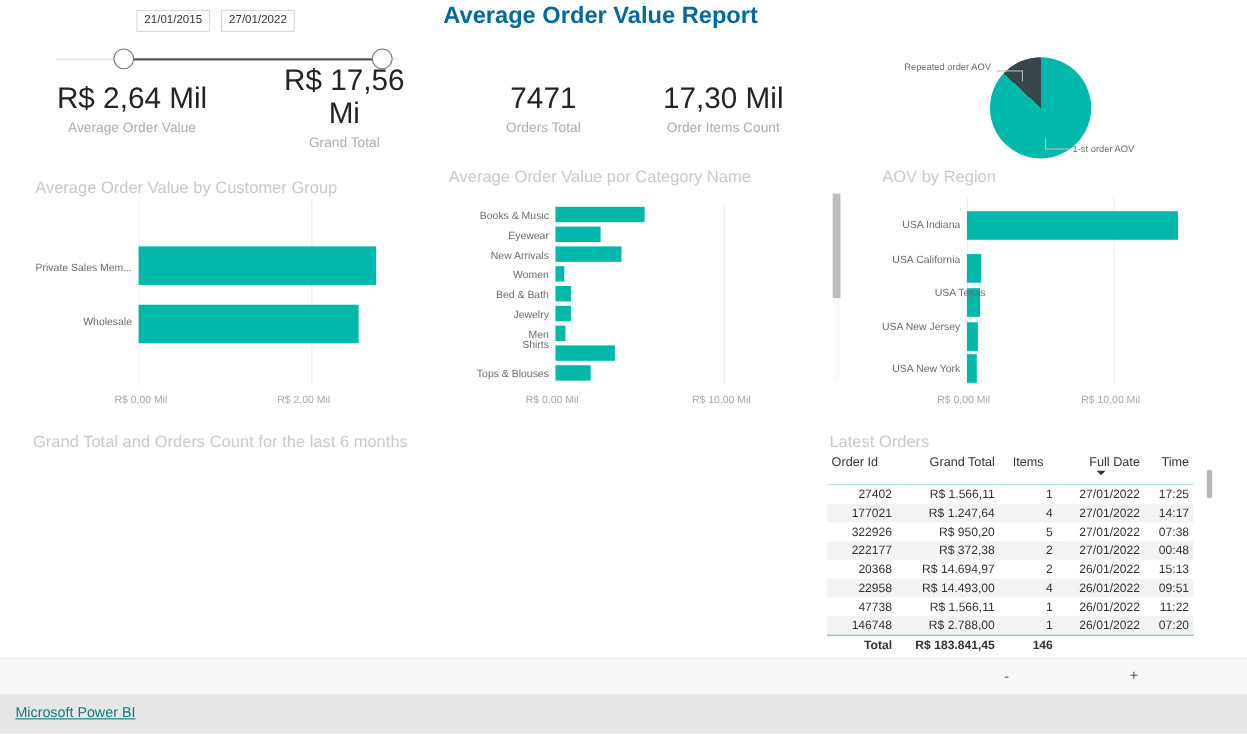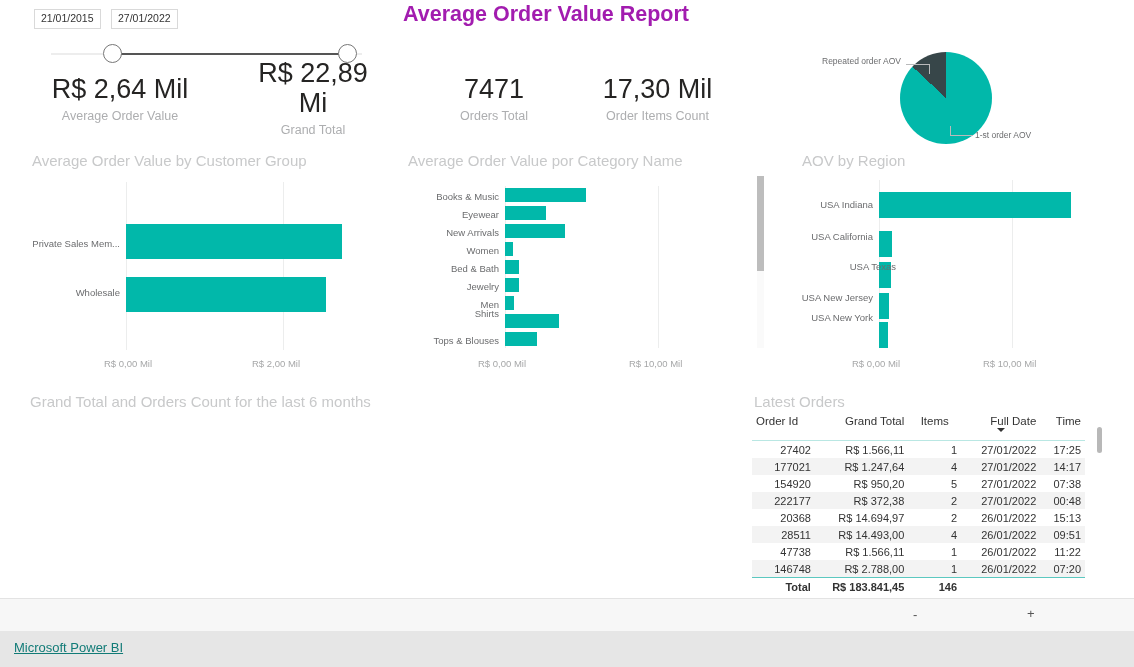--- a/index.html
+++ b/index.html
@@ -33,21 +33,21 @@
   .cat-label {
     color: #6b6c6e;
     font-size: 9.5px;
     white-space: nowrap;
     text-align: right;
   }
   .bar { background: #01b8aa; height: 100%; }
   .gridline { position: absolute; width: 1px; background: #eceded; top: 0; bottom: 0; }
 
   
-  #slicer { left: 34px; top: 8px; width: 330px; height: 52px; }
+  #slicer { left: 34px; top: 8px; width: 330px; height: 52px; text-align: center; }
   .date-box {
     display: inline-block;
     border: 1px solid #d9d9d9;
     background: #fff;
     color: #333;
     font-size: 10.5px;
     padding: 3px 6px 4px 6px;
     line-height: 1;
     margin-right: 6px;
   }
@@ -79,21 +79,21 @@
     color: #adaeb0;
     font-size: 12.5px;
     text-align: center;
     white-space: nowrap;
     margin-top: 5px;
   }
 
   
   #report-title {
     left: 403px; top: 2px; width: 420px;
-    font-size: 21.5px; font-weight: bold; color: #a21caf;
+    font-size: 21.5px; font-weight: bold; color: #0369a1;
     white-space: nowrap;
   }
 
   
   #pie-visual { left: 790px; top: 42px; width: 344px; height: 115px; }
   #pie {
     position: absolute; left: 110px; top: 10px;
     width: 92px; height: 92px; border-radius: 50%;
   }
   .pie-callout-label {
@@ -175,21 +175,21 @@
   </div>
 
   <div class="abs" id="report-title">Average Order Value Report</div>
 
   <div class="abs" style="left:36px; top:74px; width:168px;">
     <div class="kpi-value">R$ 2,64 Mil</div>
     <div class="kpi-label">Average Order Value</div>
   </div>
 
   <div class="abs" style="left:258px; top:58px; width:110px;">
-    <div class="kpi-value wrap">R$ 22,89 Mi</div>
+    <div class="kpi-value wrap">R$ 17,56 Mi</div>
     <div class="kpi-label">Grand Total</div>
   </div>
 
   <div class="abs" style="left:424px; top:74px; width:140px;">
     <div class="kpi-value">7471</div>
     <div class="kpi-label">Orders Total</div>
   </div>
 
   <div class="abs" style="left:585px; top:74px; width:145px;">
     <div class="kpi-value">17,30 Mil</div>
@@ -200,21 +200,21 @@
     <div id="pie" style="background: conic-gradient(from 0deg, #01b8aa 0deg 313deg, #374649 313deg 360deg);"></div>
     <div class="pie-callout-label" style="left:32px; top:14px;">Repeated order AOV</div>
     <div class="leader" style="left:116px; top:22px; width:24px; height:1px;"></div>
     <div class="leader" style="left:139px; top:22px; width:1px; height:10px;"></div>
 
     <div class="pie-callout-label" style="left:185px; top:88px;">1-st order AOV</div>
     <div class="leader" style="left:160px; top:93px; width:23px; height:1px;"></div>
     <div class="leader" style="left:160px; top:84px; width:1px; height:10px;"></div>
   </div>
 
-  <div class="abs" style="left:32px; top:152px; width:360px;">
+  <div class="abs" style="left:32px; top:162px; width:360px;">
     <div class="visual-title">Average Order Value by Customer Group</div>
   </div>
   <div class="abs" style="left:126px; top:182px; width:248px; height:168px;">
     <div class="gridline" style="left:0px;"></div>
     <div class="gridline" style="left:157px;"></div>
 
     <div class="abs" style="left:0; top:42px; width:216px; height:35px;">
       <div class="bar"></div>
     </div>
     <div class="abs" style="left:0; top:95px; width:200px; height:35px;">
@@ -296,21 +296,21 @@
         <div class="bar"></div>
       </div>
     <div class="abs" style="left:0; top:142px; width:9px;  height:26px;">
         <div class="bar"></div>
       </div>
   </div>
   <div class="abs cat-label" style="left:770px; top:199px; width:103px;">USA Indiana</div>
   <div class="abs cat-label" style="left:770px; top:231px; width:103px;">USA California</div>
   <div class="abs cat-label" style="left:793px; top:261px; width:103px;">USA Texas</div>
   <div class="abs cat-label" style="left:770px; top:292px; width:103px;">USA New Jersey</div>
-  <div class="abs cat-label" style="left:770px; top:312px; width:103px;">USA New York</div>
+  <div class="abs cat-label" style="left:770px; top:330px; width:103px;">USA New York</div>
   <div class="abs axis-label" style="left:852px; top:358px;">R$ 0,00 Mil</div>
   <div class="abs axis-label" style="left:983px; top:358px;">R$ 10,00 Mil</div>
 
   <div class="abs visual-title" style="left:30px; top:393px;">Grand Total and Orders Count for the last 6 months</div>
 
   <div class="abs visual-title" style="left:754px; top:393px;">Latest Orders</div>
 
   <div class="abs" id="orders-table">
     <table>
       <thead>
@@ -334,42 +334,42 @@
             <td>17:25</td>
           </tr>
           <tr>
             <td>177021</td>
             <td>R$ 1.247,64</td>
             <td>4</td>
             <td>27/01/2022</td>
             <td>14:17</td>
           </tr>
           <tr>
-            <td>154920</td>
+            <td>322926</td>
             <td>R$ 950,20</td>
             <td>5</td>
             <td>27/01/2022</td>
             <td>07:38</td>
           </tr>
           <tr>
             <td>222177</td>
             <td>R$ 372,38</td>
             <td>2</td>
             <td>27/01/2022</td>
             <td>00:48</td>
           </tr>
           <tr>
             <td>20368</td>
             <td>R$ 14.694,97</td>
             <td>2</td>
             <td>26/01/2022</td>
             <td>15:13</td>
           </tr>
           <tr>
-            <td>28511</td>
+            <td>22958</td>
             <td>R$ 14.493,00</td>
             <td>4</td>
             <td>26/01/2022</td>
             <td>09:51</td>
           </tr>
           <tr>
             <td>47738</td>
             <td>R$ 1.566,11</td>
             <td>1</td>
             <td>26/01/2022</td>

